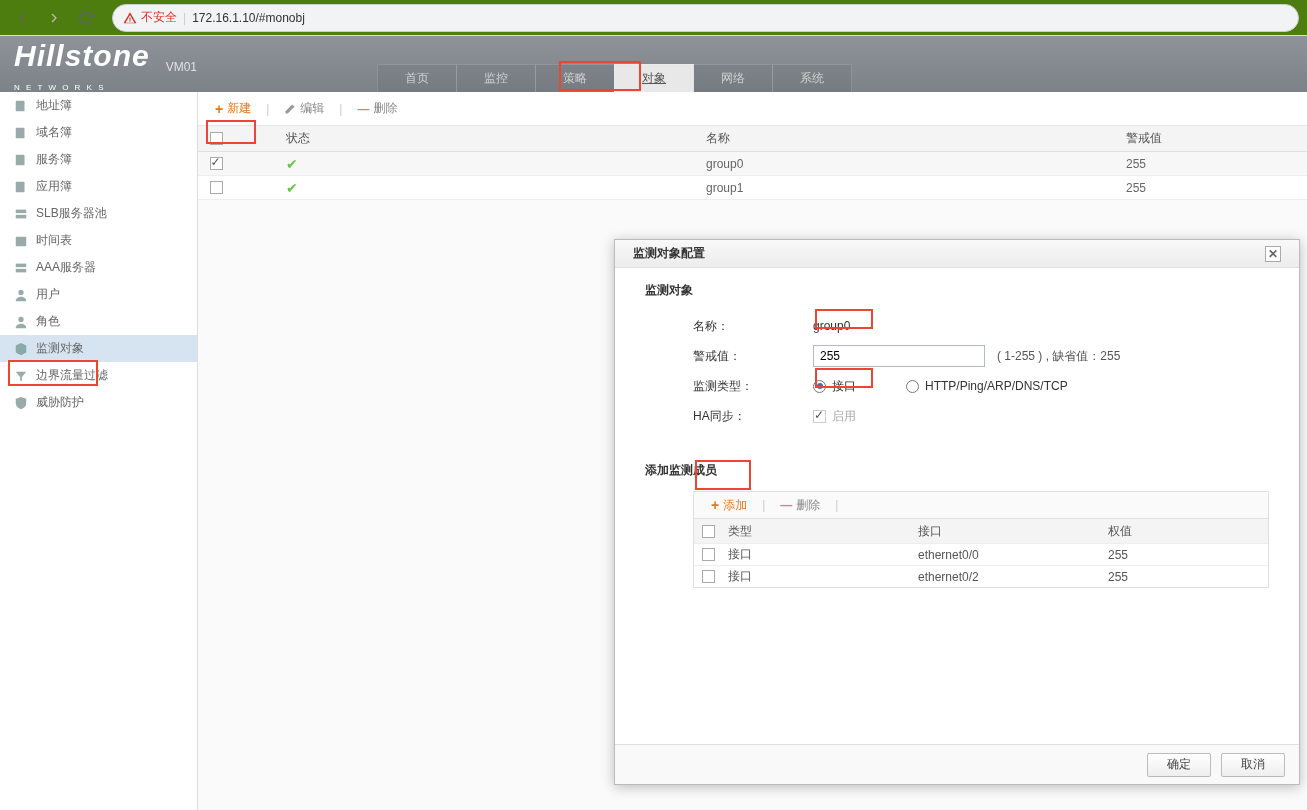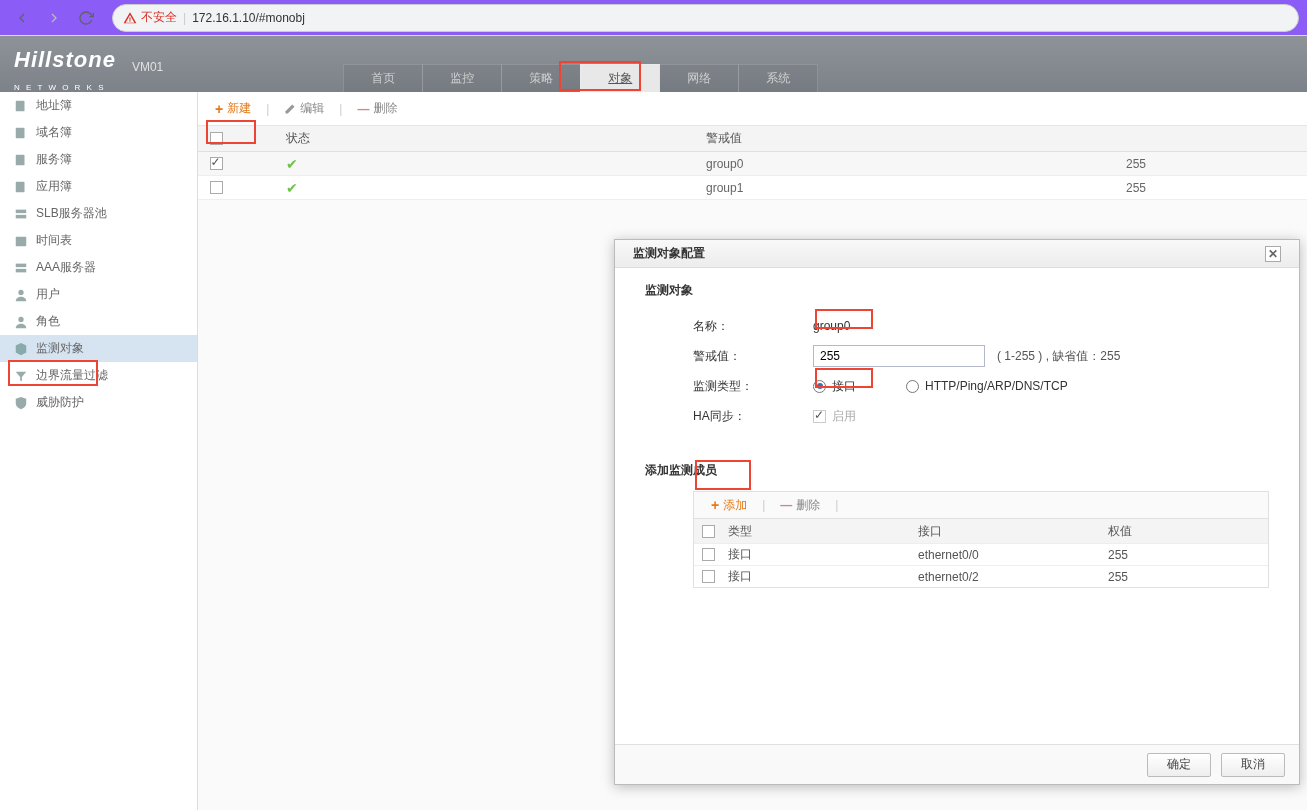--- a/index.html
+++ b/index.html
@@ -1,27 +1,27 @@
 <!DOCTYPE html>
 <html><head>
 <meta charset="utf-8">
 <style>
 * { margin:0; padding:0; box-sizing:border-box; font-family:"Microsoft YaHei",Arial,sans-serif; font-size:12px; }
 body { background:#f0f0f0; width:1307px; height:810px; overflow:hidden; position:relative; }
 
 
-.browser-bar { height:36px; background:#8b5cf6; display:flex; align-items:center; padding:16px 8px; border-bottom:1px solid #ddd; gap:4px; }
+.browser-bar { height:36px; background:#4d7c0f; display:flex; align-items:center; padding:16px 8px; border-bottom:1px solid #ddd; gap:4px; }
 .nav-btn { width:28px; height:28px; display:flex; align-items:center; justify-content:center; color:#5f6368; cursor:pointer; border-radius:14px; }
 .url-box { flex:1; height:28px; border:1px solid #ccc; border-radius:14px; display:flex; align-items:center; padding:0 10px; margin-left:8px; gap:6px; color:#333; background:#f1f3f4; }
 .warn { color:#d93025; display:flex; align-items:center; gap:4px; }
 .warn svg { width:14px; height:14px; }
 
 
 .app-header { height:56px; background:linear-gradient(#8d9399,#7c8288); display:flex; align-items:flex-end; color:#fff; padding:0 14px; }
-.logo { font-size:22px; font-weight:bold; font-style:italic; letter-spacing:1px; padding-bottom:14px; }
+.logo { font-size:30px; font-weight:bold; font-style:italic; letter-spacing:1px; padding-bottom:14px; }
 .logo-sub { font-size:8px; letter-spacing:2px; margin-top:-4px; font-style:normal; font-weight:normal; }
 .vm { font-size:12px; margin-left:16px; padding-bottom:18px; color:#e0e0e0; }
 .tabs { display:flex; margin-left:180px; align-self:flex-end; }
 .tab { width:80px; height:28px; display:flex; align-items:center; justify-content:center; color:#d0d0d0; border:1px solid rgba(255,255,255,0.15); border-bottom:none; background:rgba(0,0,0,0.05); cursor:pointer; margin-right:-1px; font-size:12px; }
 .tab.active { background:#e8e8e8; color:#555;text-decoration:underline; }
 
 .body { display:flex; height:calc(810px - 36px - 56px); }
 
 
 .sidebar { width:198px; background:#fff; border-right:1px solid #ddd; }
@@ -229,20 +229,21 @@
       <div class="tbtn">
           <span style="color:#c88;font-weight:bold">—</span>
           <span>删除</span>
         </div>
     </div>
     <div class="grid-head">
       <div class="col-chk">
           <span class="chk"></span>
         </div>
       <div class="col-status">状态</div>
+      <div class="col-name">名称</div>
       <div class="col-warn">警戒值</div>
     </div>
     <div class="grid-row sel">
       <div class="col-chk">
           <span class="chk on"></span>
         </div>
       <div class="col-status"><span class="status-ok">✔</span></div>
       <div class="col-name">group0</div>
       <div class="col-warn">255</div>
     </div>

